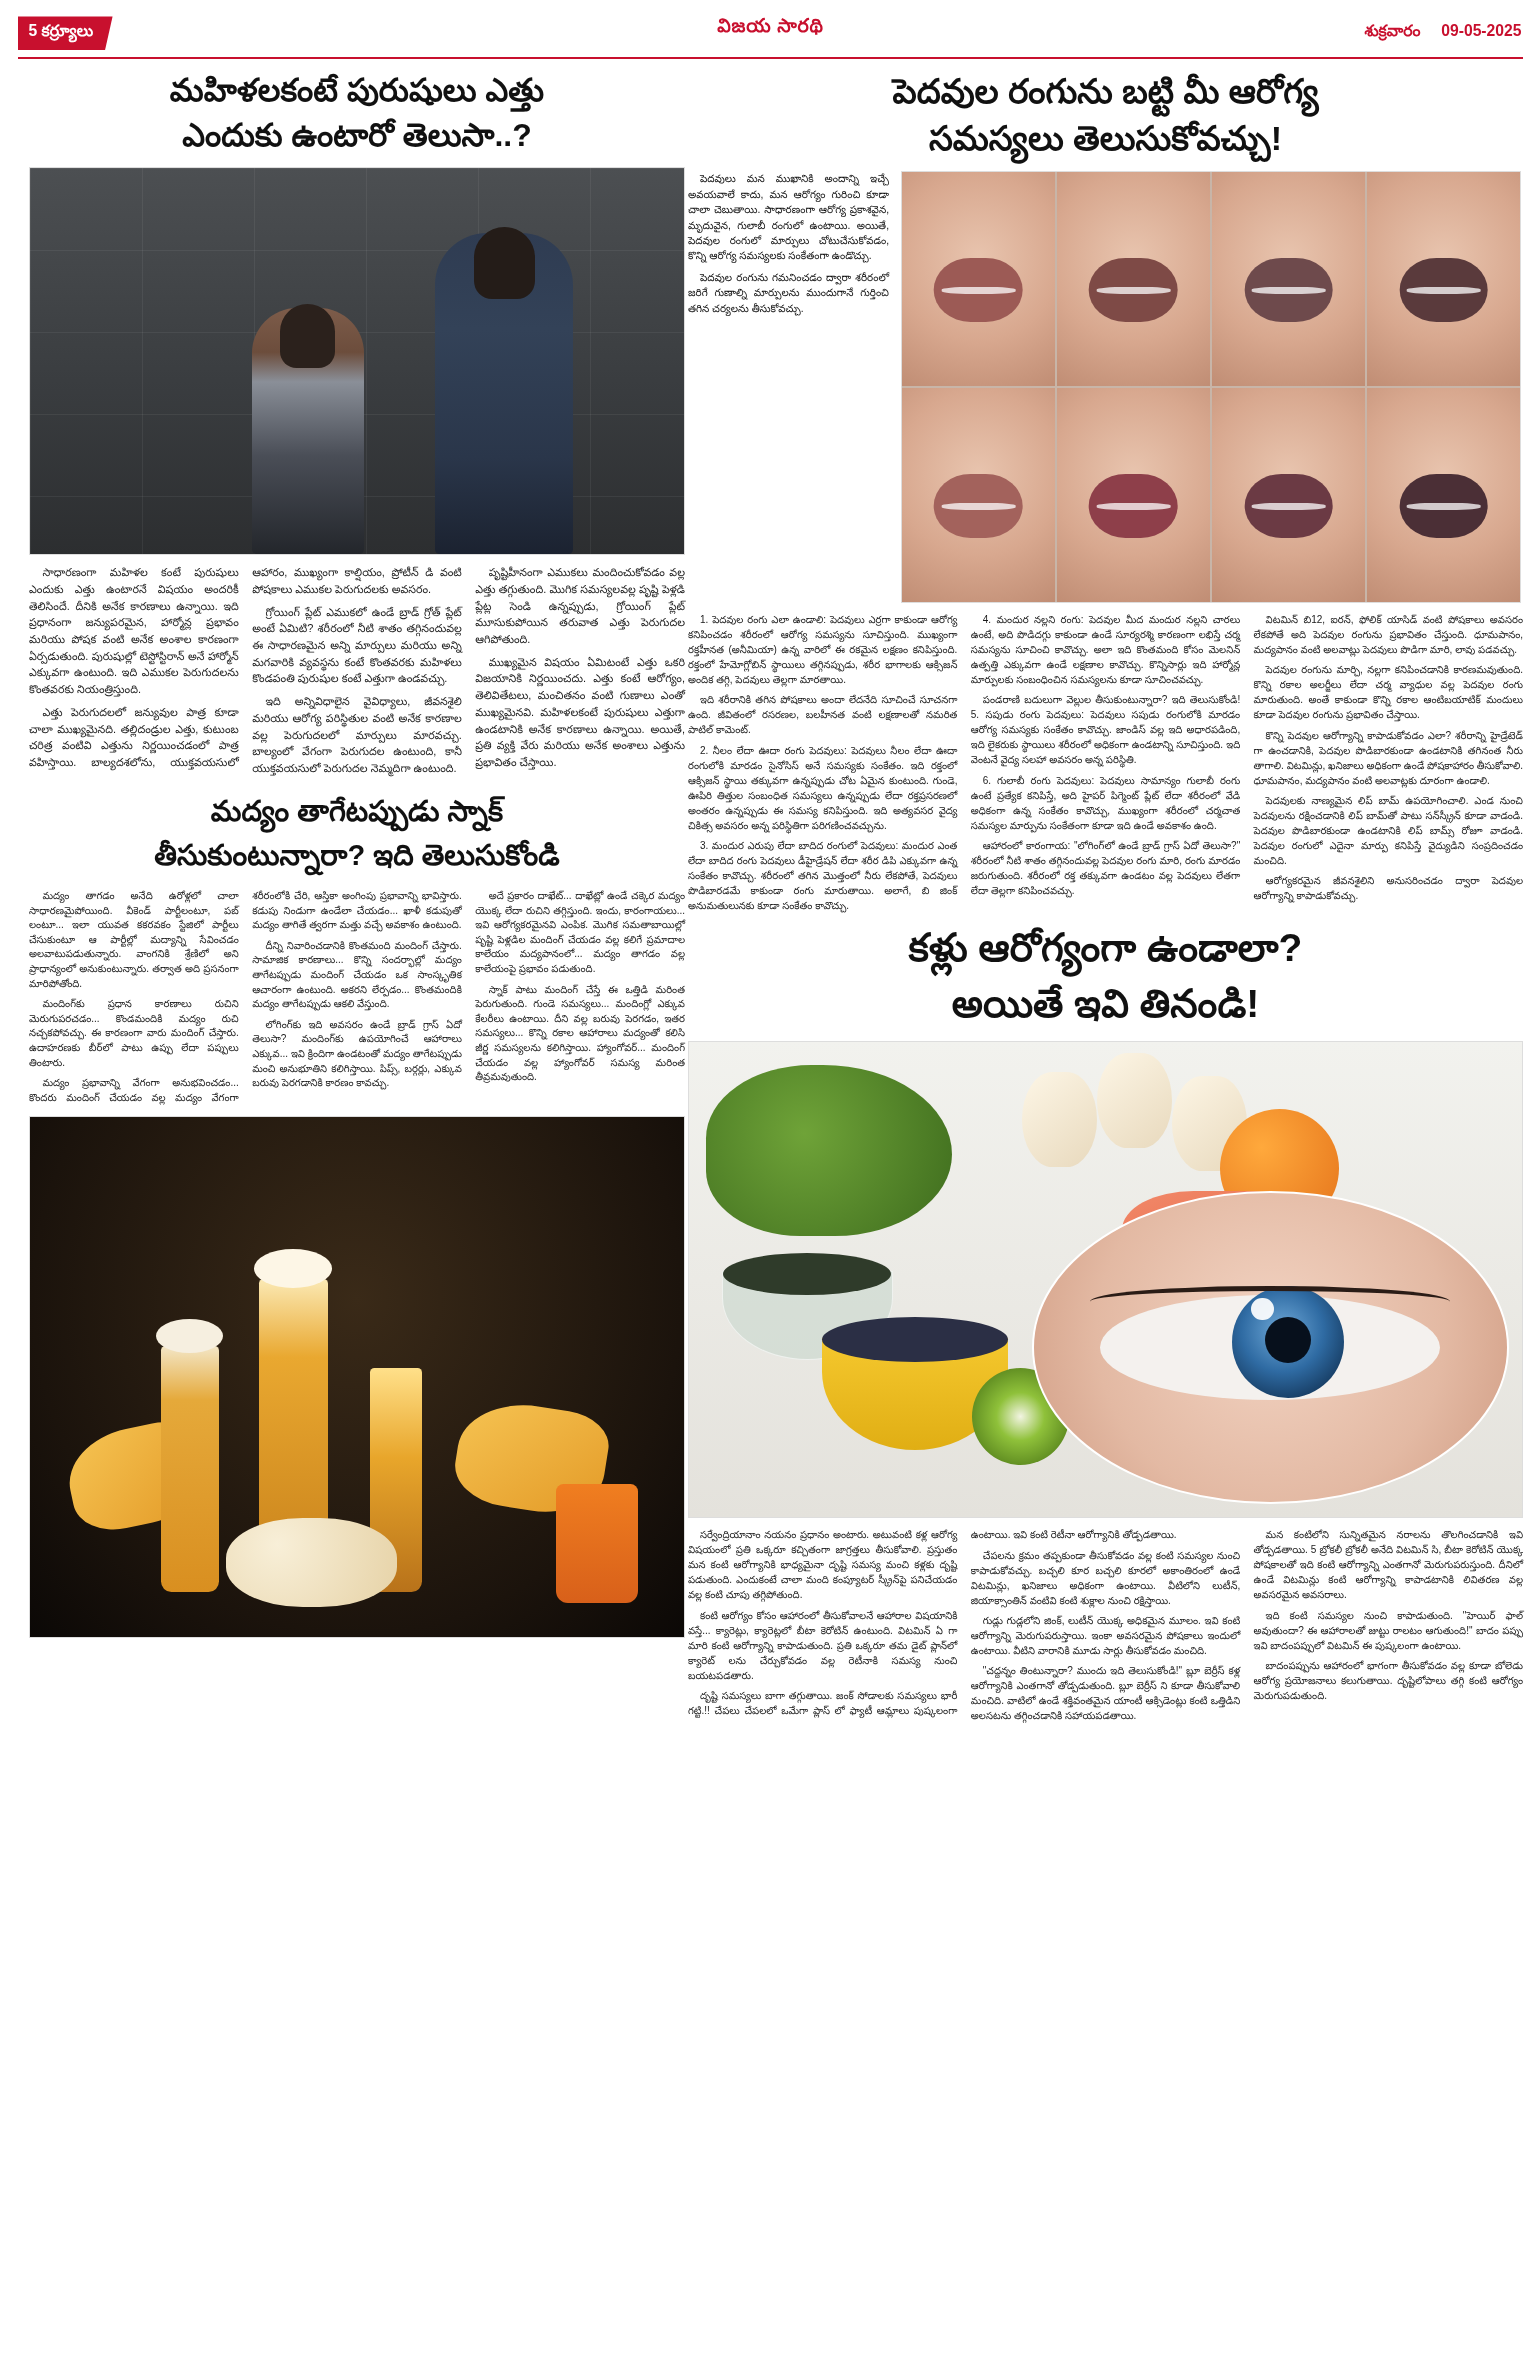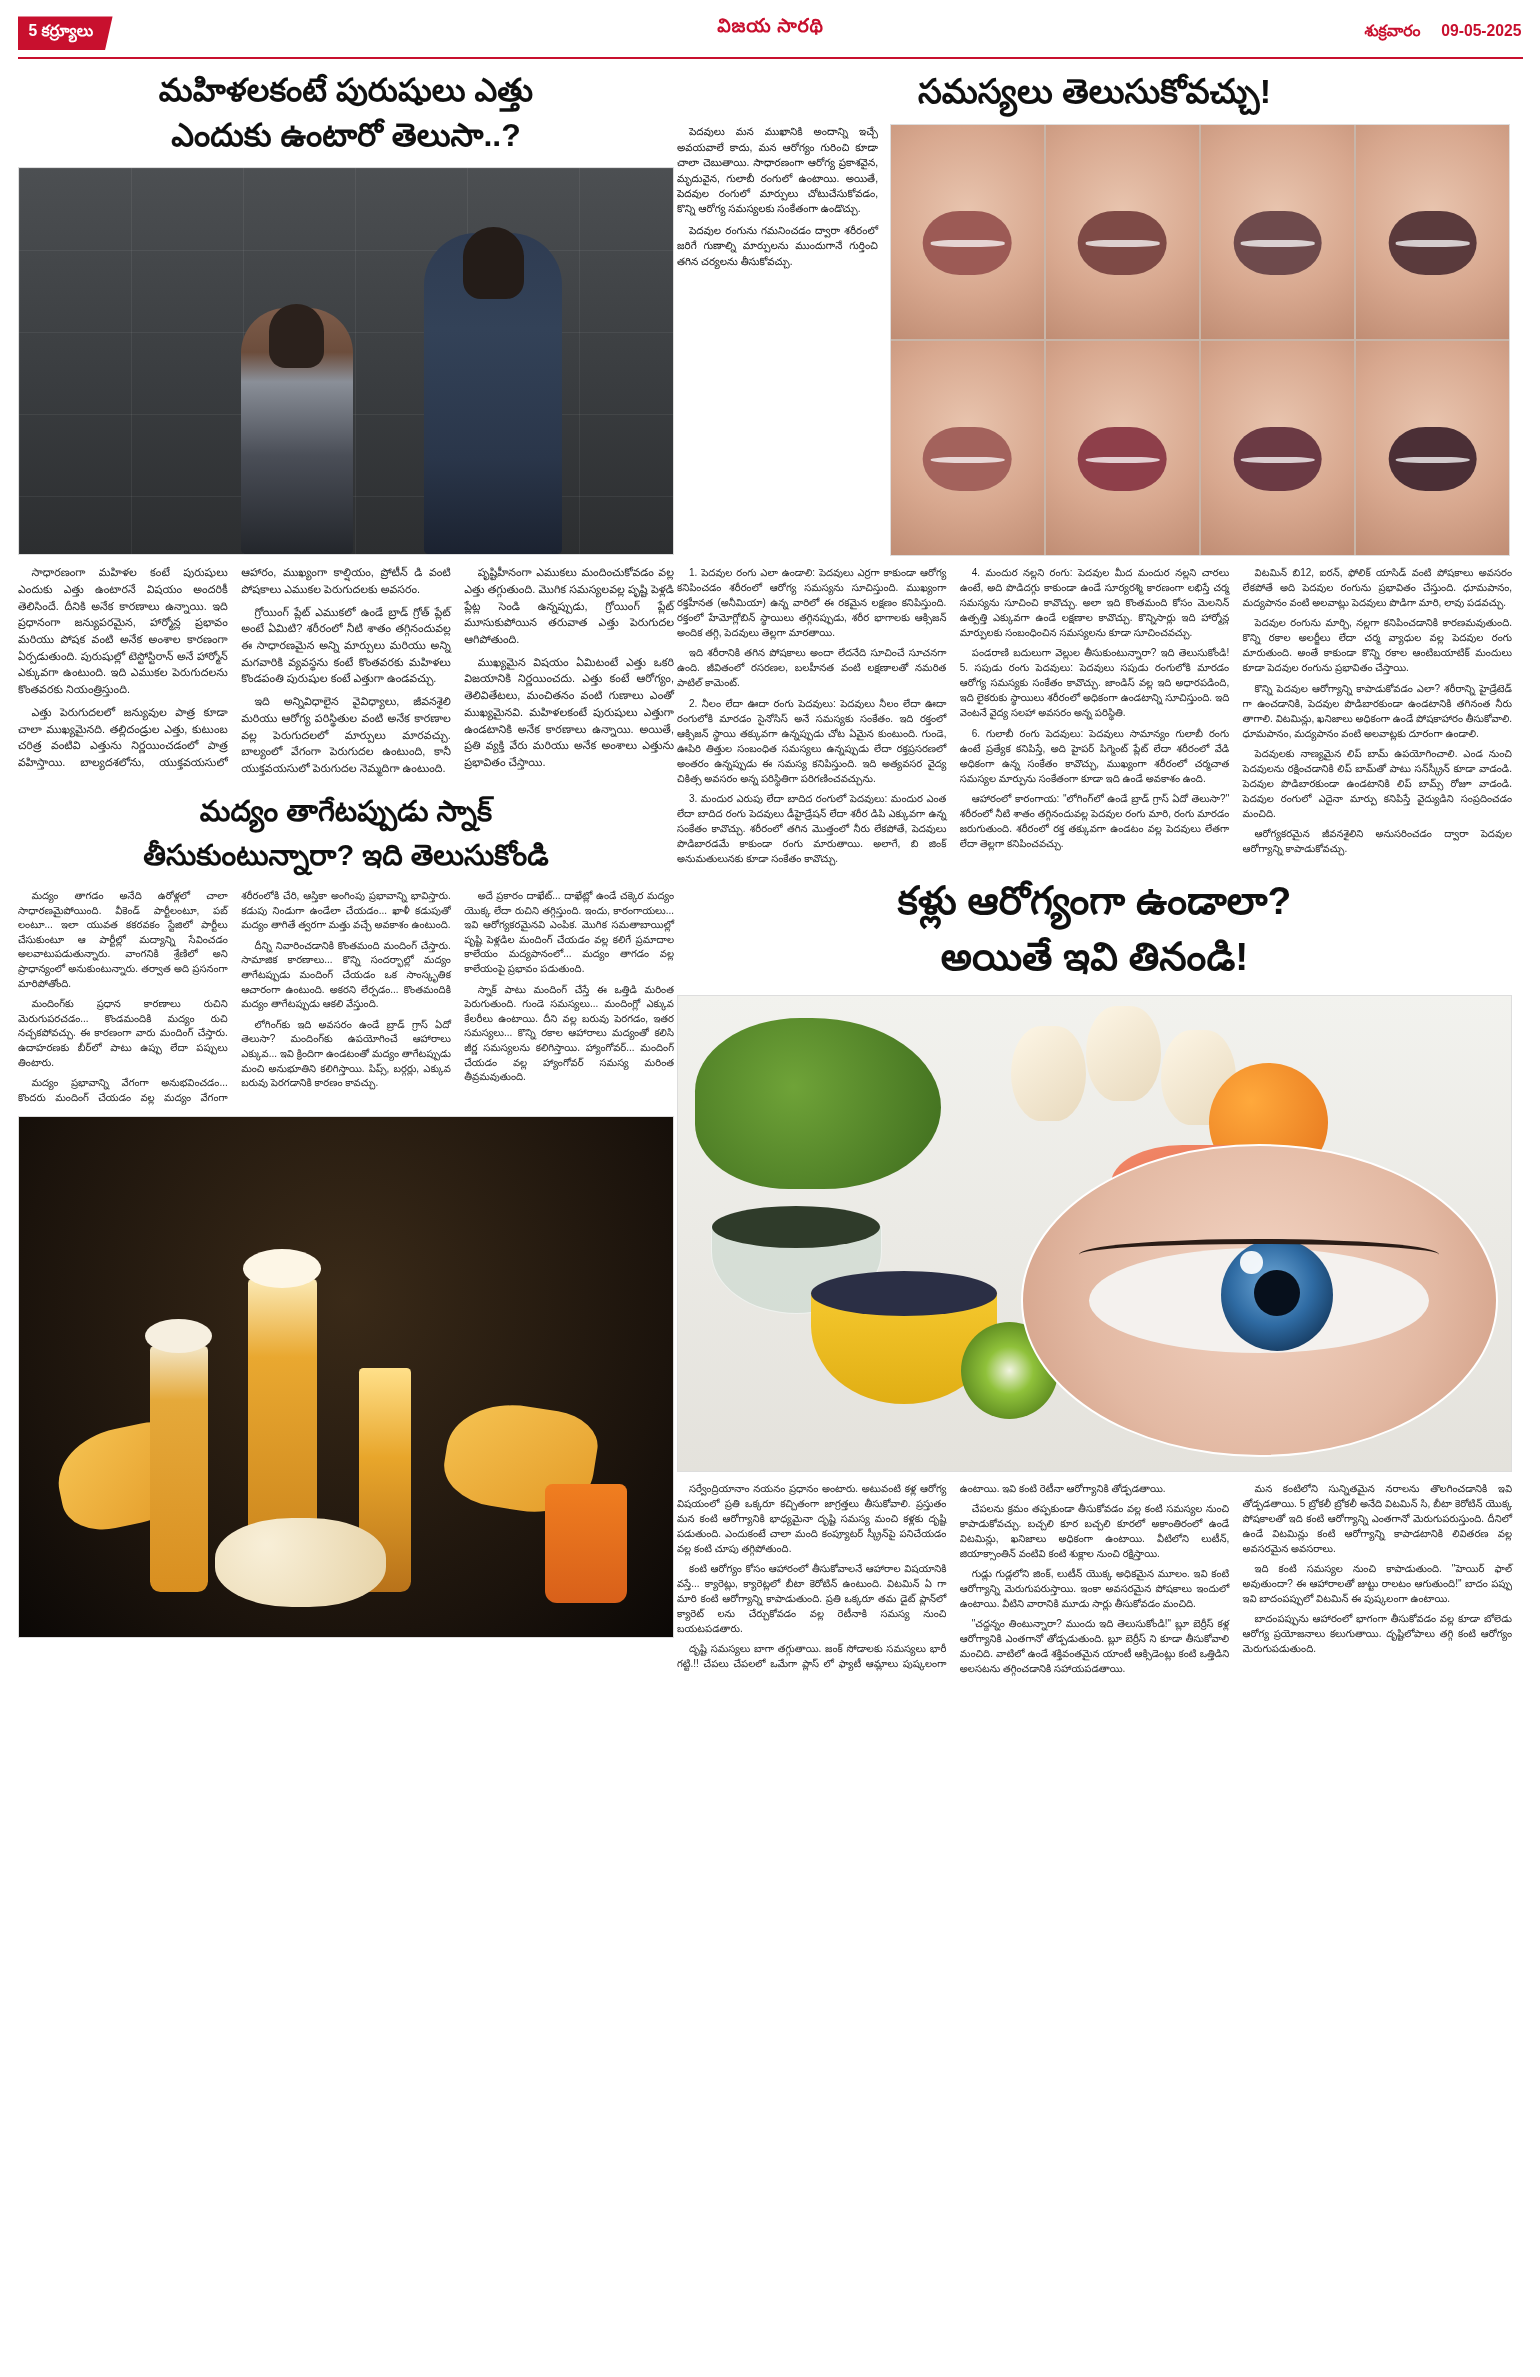--- a/index.html
+++ b/index.html
@@ -52,20 +52,21 @@
     font-size: 15.7px;
     font-weight: bold;
   }
   .mast-right .date { margin-left: 16.4px; margin-top: 8px; }
 
   
   .columns {
     display: flex;
     gap: 3px;
     height: 2281px;
+    justify-content: flex-end;
   }
   .col-left  { width: 656px; position: relative; }
   .col-right { width: 835px; position: relative; }
 
   
   .headline {
     color: #111;
     font-weight: bold;
     text-align: center;
     line-height: 1.38;
@@ -269,20 +270,21 @@
           <div class="pop"></div>
           <div class="juice"></div>
         </div>
       </div>
     </div>
 
     <div class="col-right">
 
       <div>
         <div class="headline hl-2">
+          <div>పెదవుల రంగును బట్టి మీ ఆరోగ్య</div>
           <div>సమస్యలు తెలుసుకోవచ్చు!</div>
         </div>
 
         <div class="flow-wrap">
           <div class="lede-col">
             <p style="margin:0 0 6px 0;text-indent:12px;">పెదవులు మన ముఖానికి అందాన్ని ఇచ్చే అవయవాలే కాదు, మన ఆరోగ్యం గురించి కూడా చాలా చెబుతాయి. సాధారణంగా ఆరోగ్య ప్రకాశవైన, మృదువైన, గులాబీ రంగులో ఉంటాయి. అయితే, పెదవుల రంగులో మార్పులు చోటుచేసుకోవడం, కొన్ని ఆరోగ్య సమస్యలకు సంకేతంగా ఉండొచ్చు.</p>
             <p style="margin:0;text-indent:12px;">పెదవుల రంగును గమనించడం ద్వారా శరీరంలో జరిగే గుణాల్ని మార్పులను ముందుగానే గుర్తించి తగిన చర్యలను తీసుకోవచ్చు.</p>
           </div>
 
           <div class="photo lips-grid" style="width:620px;margin-left:213px;">

